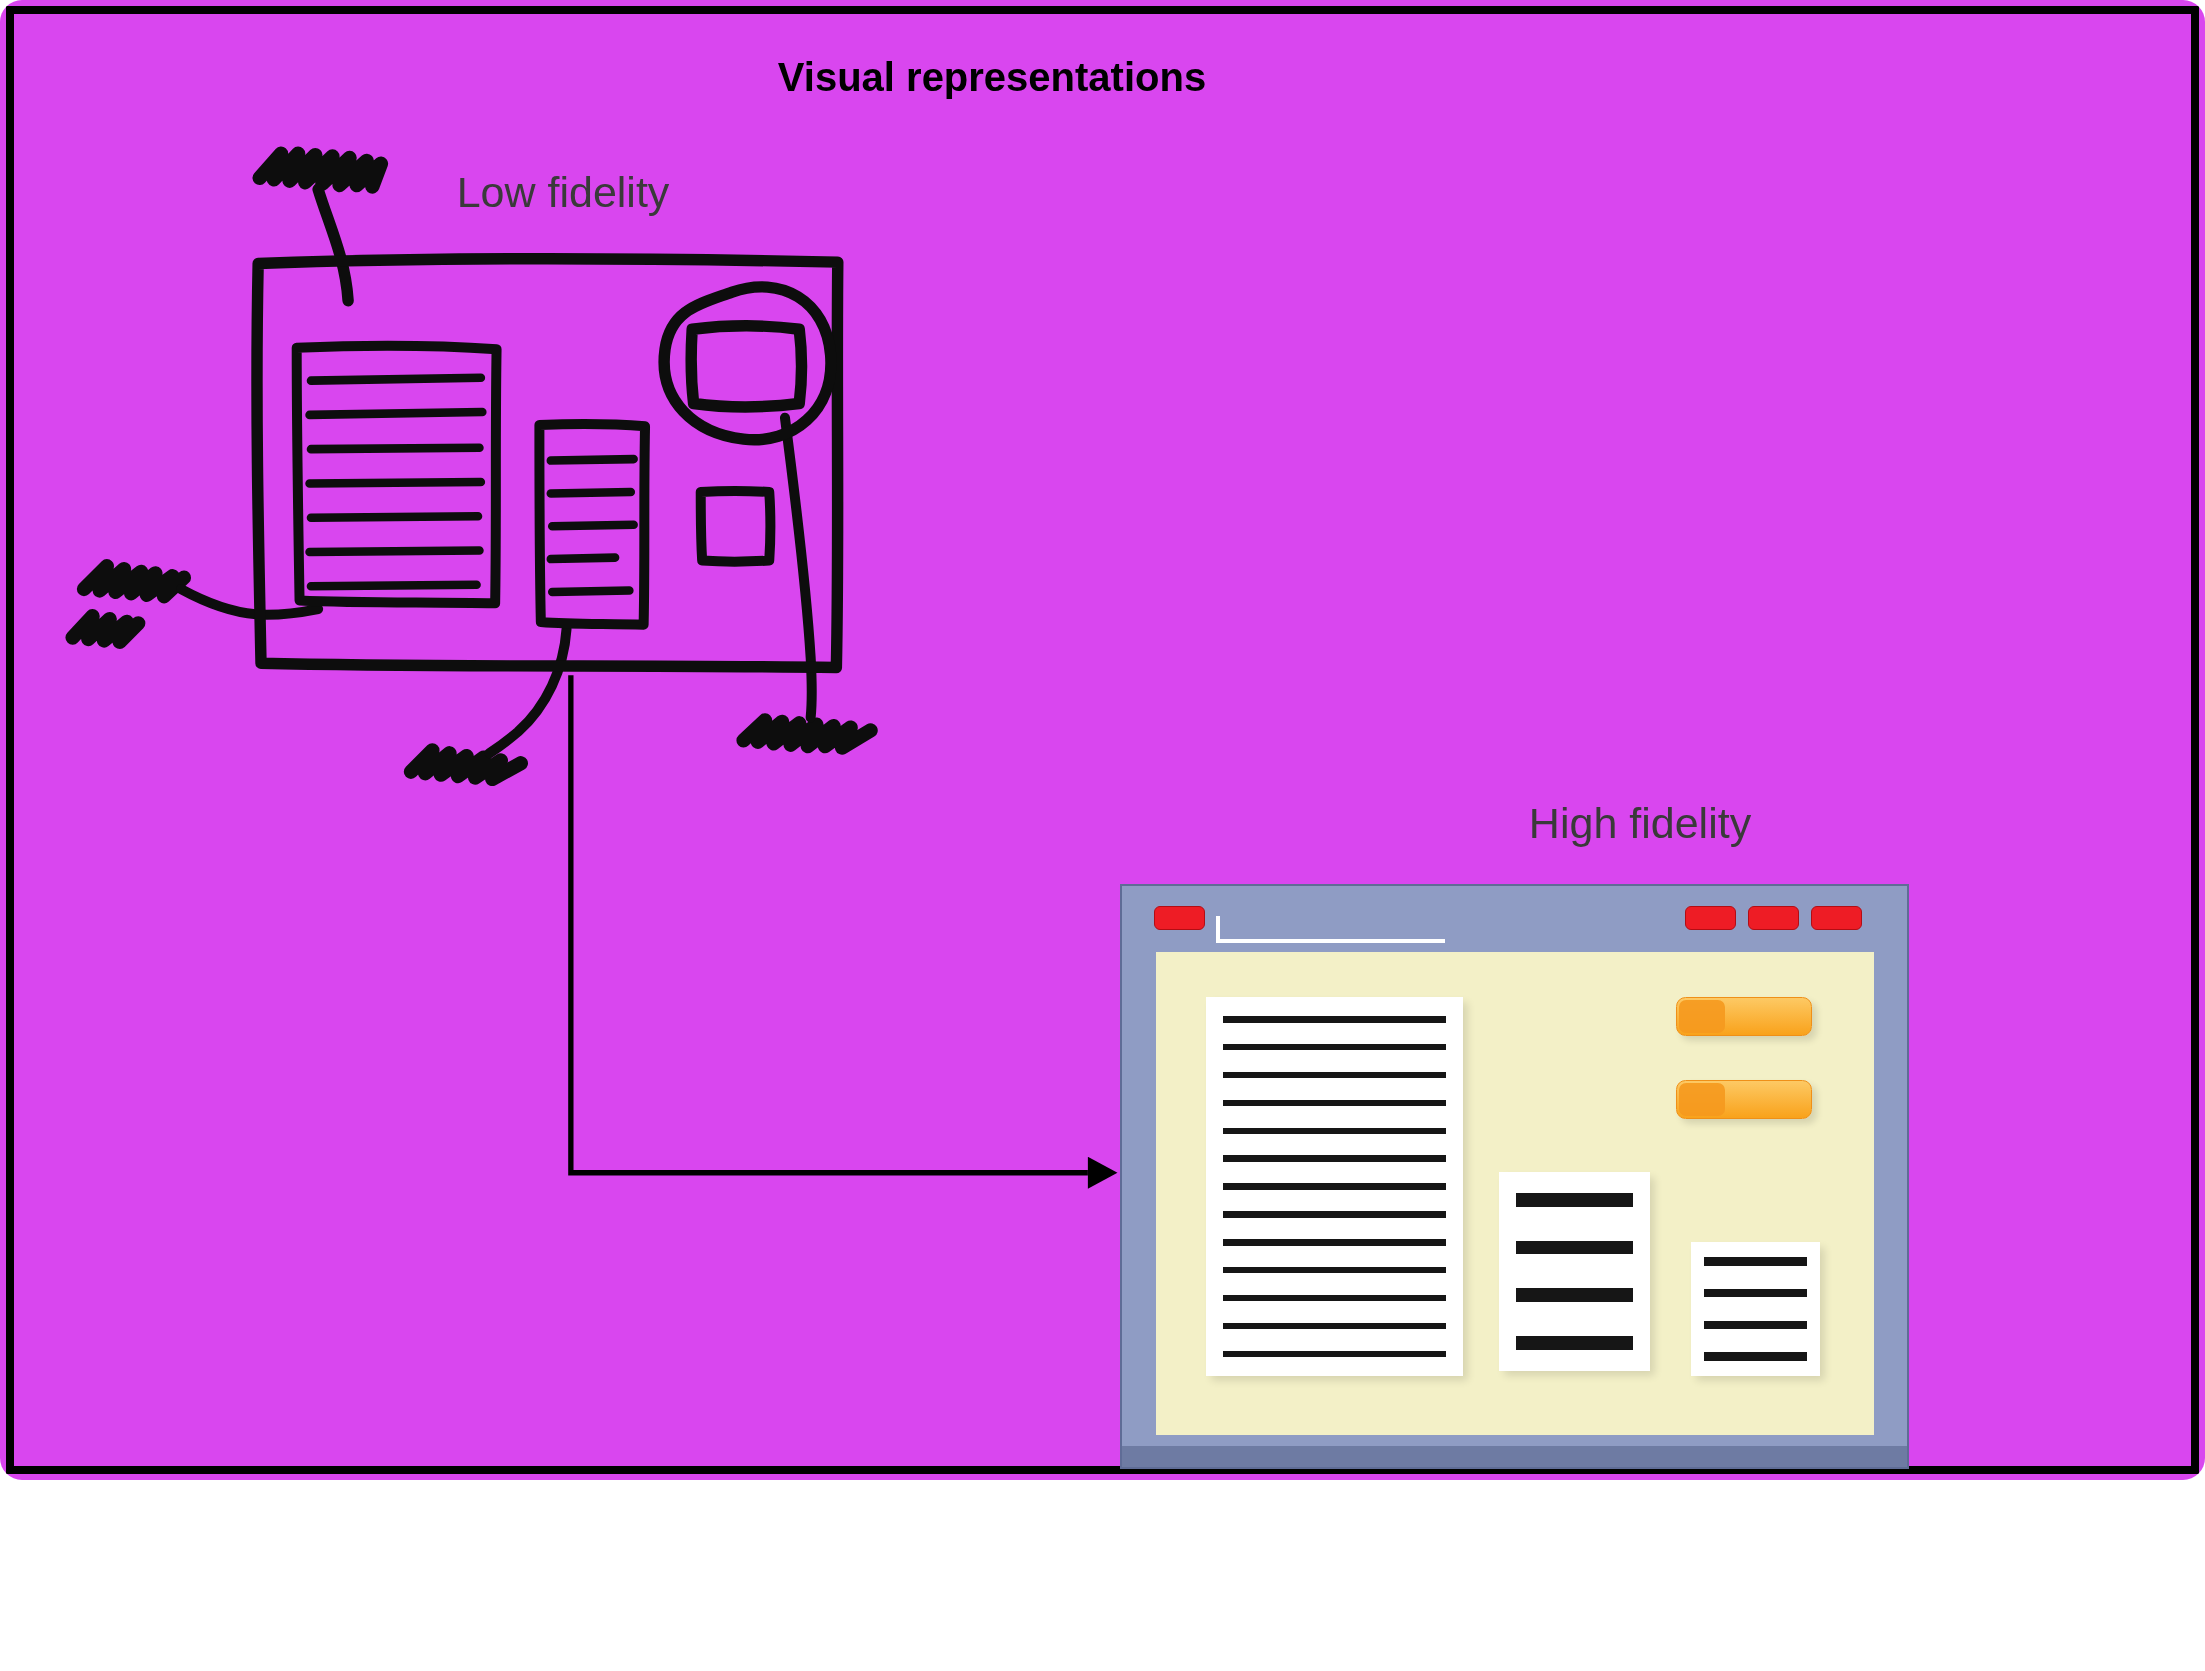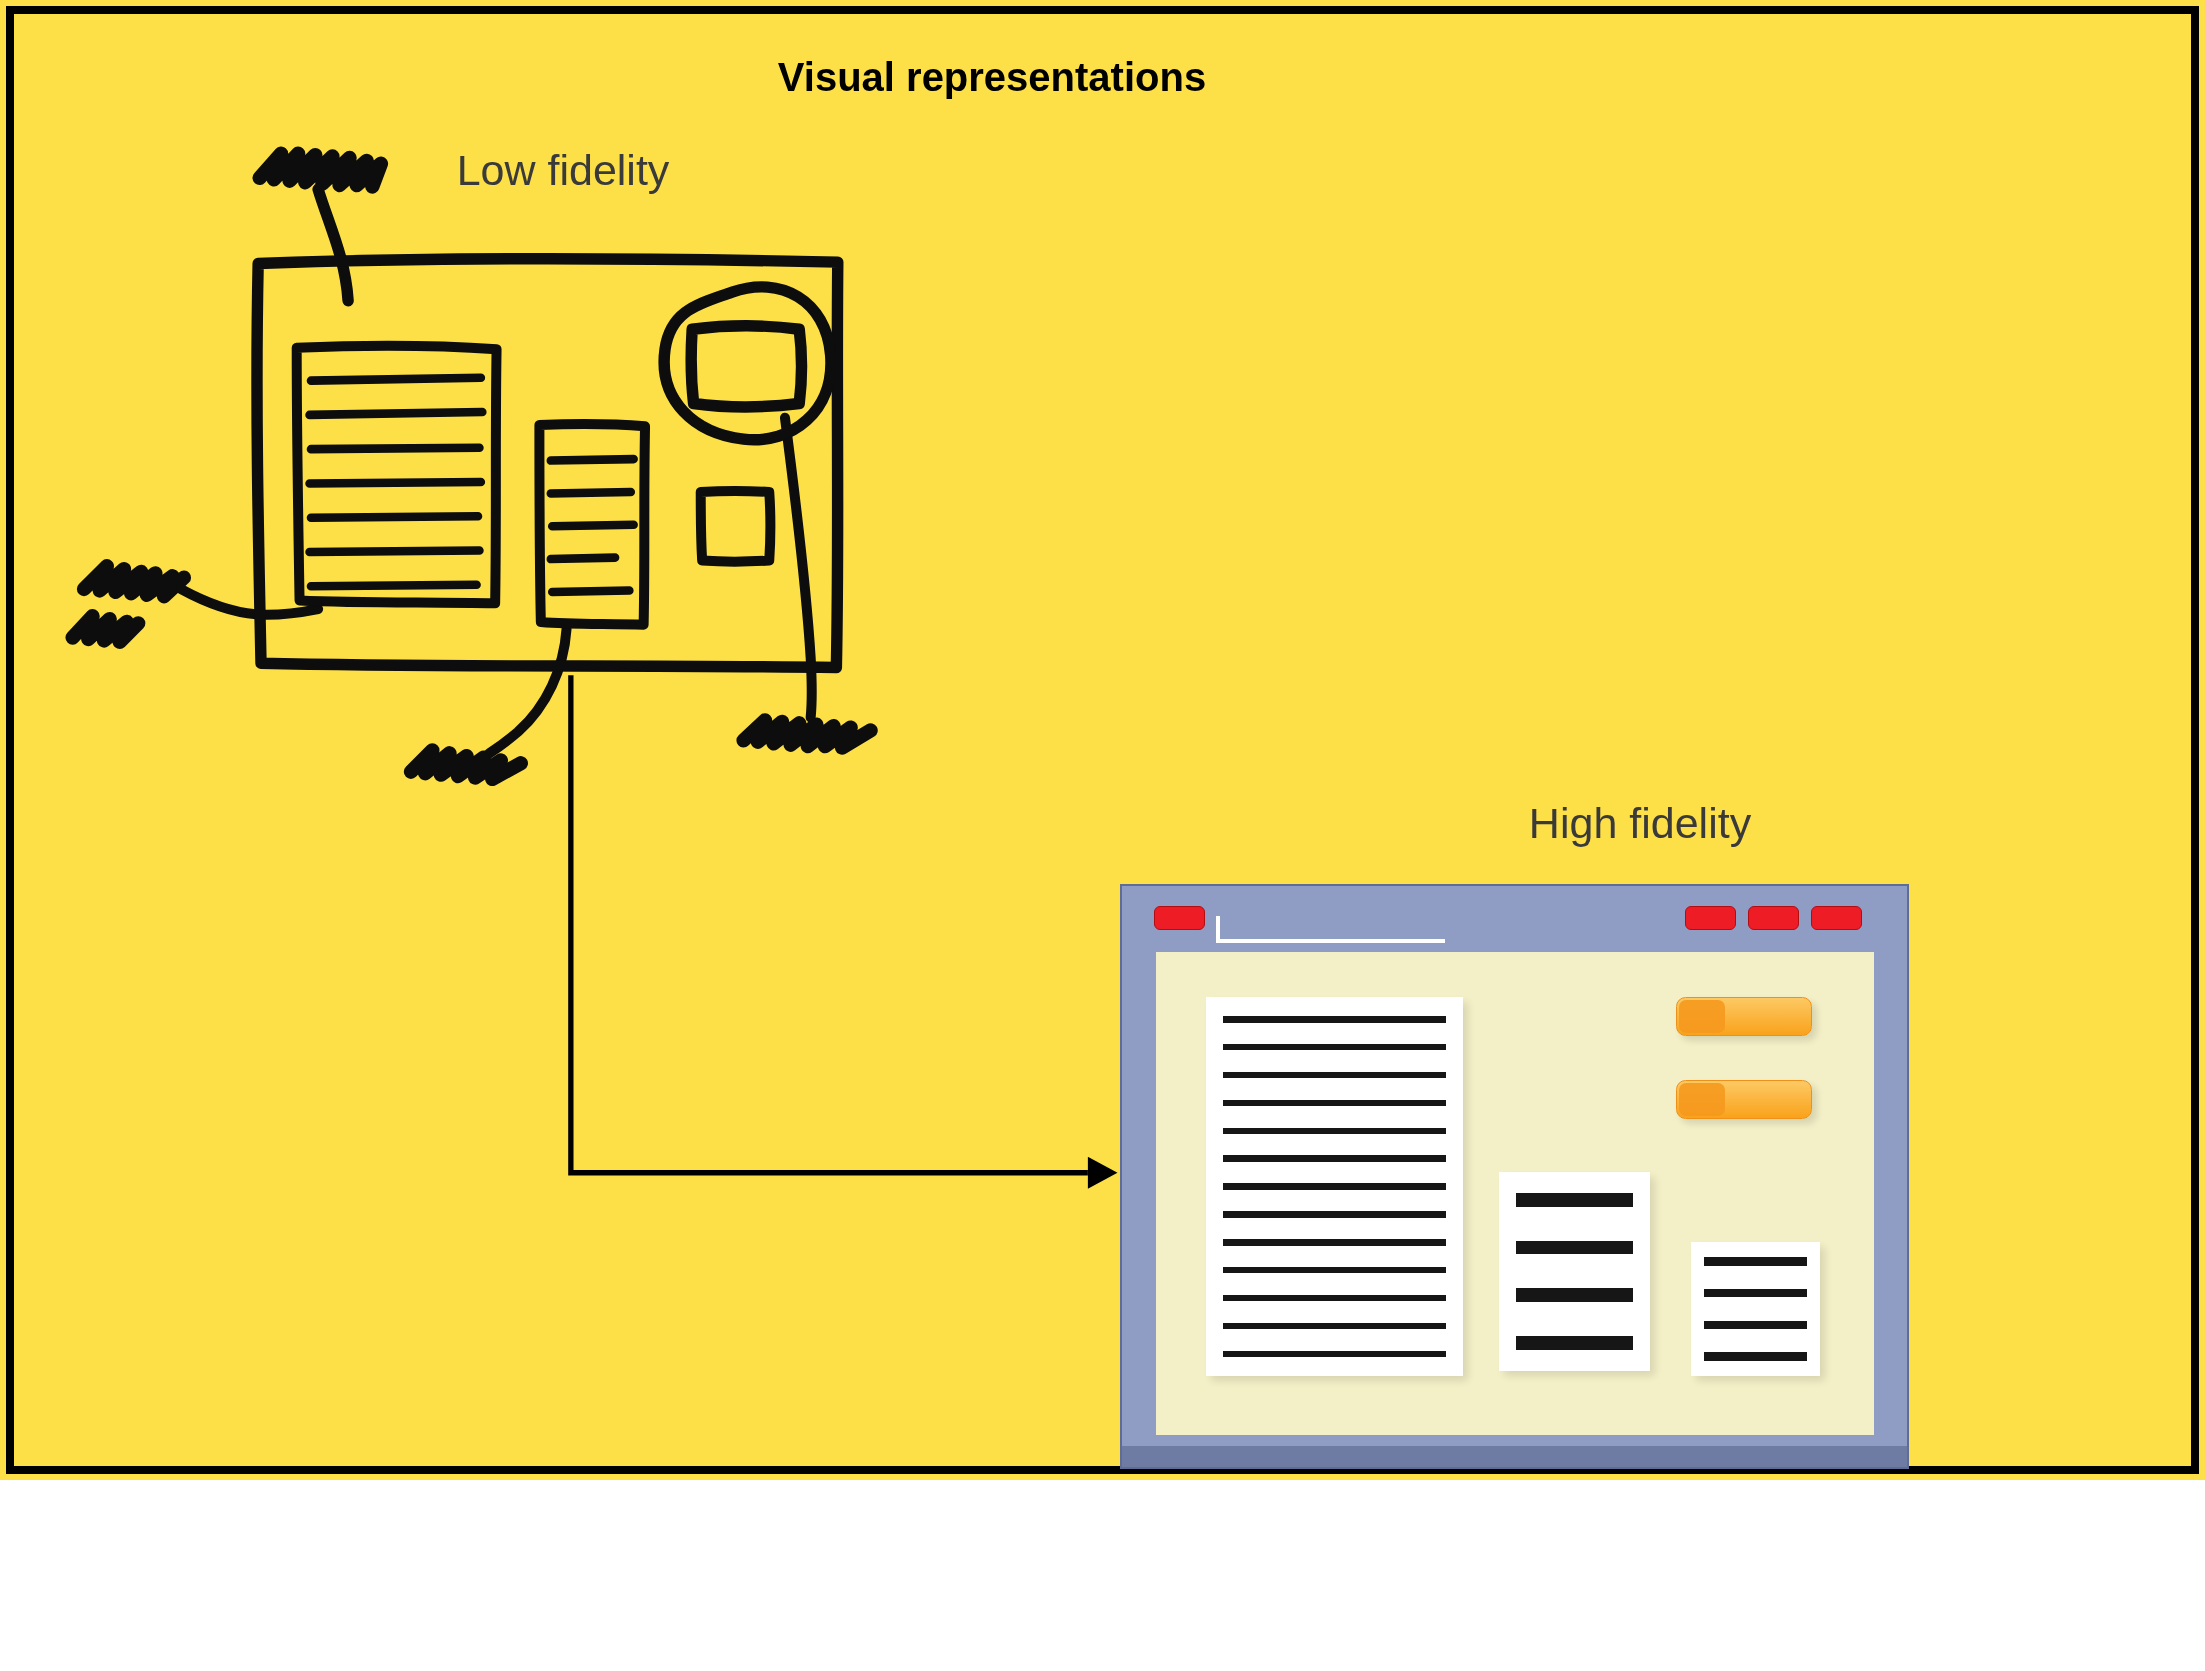--- a/index.html
+++ b/index.html
@@ -1,25 +1,25 @@
 <!DOCTYPE html>
 <html style="--ink: #000000; --label-text: #3a3a3a; --window-frame: #8f9cc4; --window-frame-dark: #6e7ba3; --window-content: #f3f0c7; --control-red: #ee1c25; --button-orange: #f9a21b; --button-orange-dark: #ef9018; --panel-white: #ffffff; --text-line: #161616;font-size:9.5px"><head>
 <meta charset="utf-8">
 <style>
   html,body { margin:0; padding:0; background:#fff; }
   body { width:2205px; height:1672px; font-family:"Liberation Sans", sans-serif; }
-  #canvas { position:relative; width:2205px; height:1480px; background:#fde047; overflow:hidden; }
+  #canvas { position:relative; width:2205px; height:1480px; background:#d946ef; overflow:hidden;border-radius:22px; }
 
   .outer-border { position:absolute; inset:6px; border:8.3px solid var(--ink,#000); pointer-events:none; }
 
   .title { position:absolute; left:992px; top:55px; transform:translateX(-50%);
            font-size:40px; font-weight:bold; color:var(--ink,#000); white-space:nowrap; }
   .fid-label { position:absolute; transform:translateX(-50%); font-size:43px;
            color:var(--label-text,#3a3a3a); white-space:nowrap; }
-  .low-label  { left:563px;  top:146px; }
+  .low-label  { left:563px;  top:168px; }
   .high-label { left:1640px; top:799px; }
 
   .sketch { position:absolute; left:64px; top:135px; width:878px; height:664px; }
   .sketch path { fill:none; stroke:#0d0d0d; stroke-linecap:round; stroke-linejoin:round; }
 
   .arrow-svg { position:absolute; left:557px; top:664px; width:569px; height:533px; }
 
   
   .window { position:absolute; left:1120px; top:884px; width:789px; height:585px;
             background:var(--window-frame,#8f9cc4); border:2.4px solid #5f6c96; box-sizing:border-box; }

